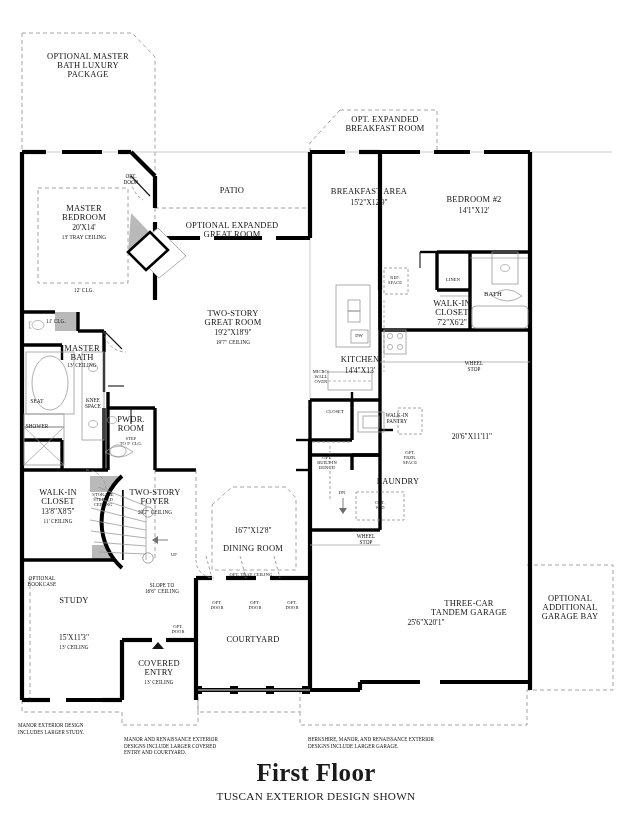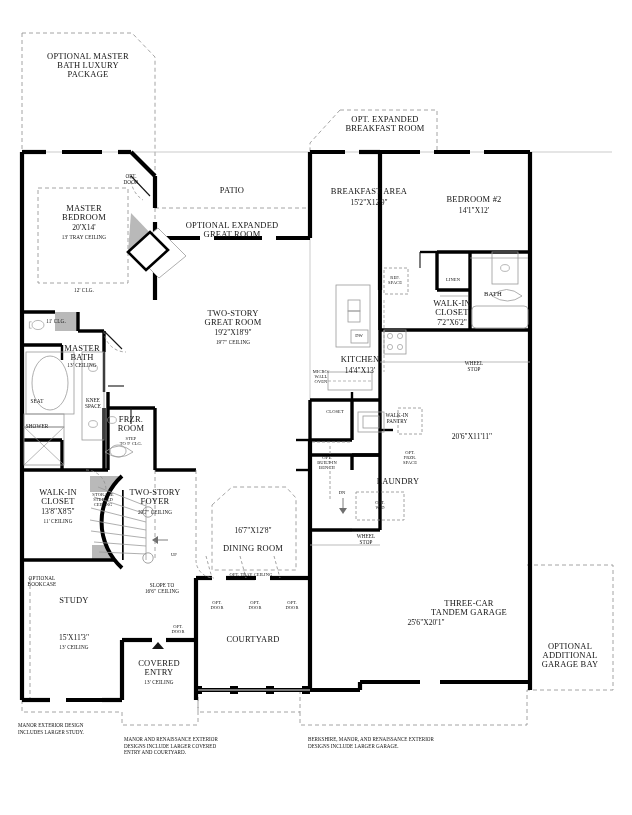--- a/index.html
+++ b/index.html
@@ -370,21 +370,21 @@
 FRZR.
 SPACE</div>
 <div class="lbl rm" style="left:398px;top:482px;">LAUNDRY</div>
 <div class="lbl xtiny" style="left:380px;top:506px;">OPT.
 W/D</div>
 <div class="lbl xtiny" style="left:327px;top:463px;">OPT.
 BUILT-IN
 BENCH</div>
 <div class="lbl xtiny" style="left:342px;top:493px;">DN</div>
 
-<div class="lbl rm" style="left:131px;top:424px;">FRZR.
+<div class="lbl rm" style="left:131px;top:424px;">PWDR.
 ROOM</div>
 <div class="lbl xtiny" style="left:131px;top:442px;">STEP
 TO 9' CLG.</div>
 
 <div class="lbl rm" style="left:58px;top:497px;">WALK-IN
 CLOSET</div>
 <div class="lbl dim" style="left:58px;top:512px;">13'8"X8'5"</div>
 <div class="lbl tiny" style="left:58px;top:522px;">11' CEILING</div>
 
 <div class="lbl xtiny" style="left:103px;top:500px;">STORAGE
@@ -424,26 +424,28 @@
 
 <div class="lbl tiny" style="left:366px;top:540px;">WHEEL
 STOP</div>
 <div class="lbl tiny" style="left:474px;top:367px;">WHEEL
 STOP</div>
 
 <div class="lbl dim" style="left:472px;top:437px;">20'6"X11'11"</div>
 <div class="lbl rm" style="left:426px;top:608px;margin-left:43px;">THREE-CAR
 TANDEM GARAGE</div>
 <div class="lbl dim" style="left:426px;top:623px;">25'6"X20'1"</div>
-<div class="lbl rm" style="left:570px;top:608px;margin-top:48px;">OPTIONAL
+<div class="lbl rm" style="left:570px;top:608px;">OPTIONAL
 ADDITIONAL
 GARAGE BAY</div>
 
 <div class="note" style="left:18px;top:722px;">MANOR EXTERIOR DESIGN
 INCLUDES LARGER STUDY.</div>
 <div class="note" style="left:124px;top:736px;">MANOR AND RENAISSANCE EXTERIOR
 DESIGNS INCLUDE LARGER COVERED
 ENTRY AND COURTYARD.</div>
 <div class="note" style="left:308px;top:736px;">BERKSHIRE, MANOR, AND RENAISSANCE EXTERIOR
 DESIGNS INCLUDE LARGER GARAGE.</div>
 
 <div id="title">
+  <div class="t1">First Floor</div>
+  <div class="t2">TUSCAN EXTERIOR DESIGN SHOWN</div>
 </div>
 
 </body></html>

